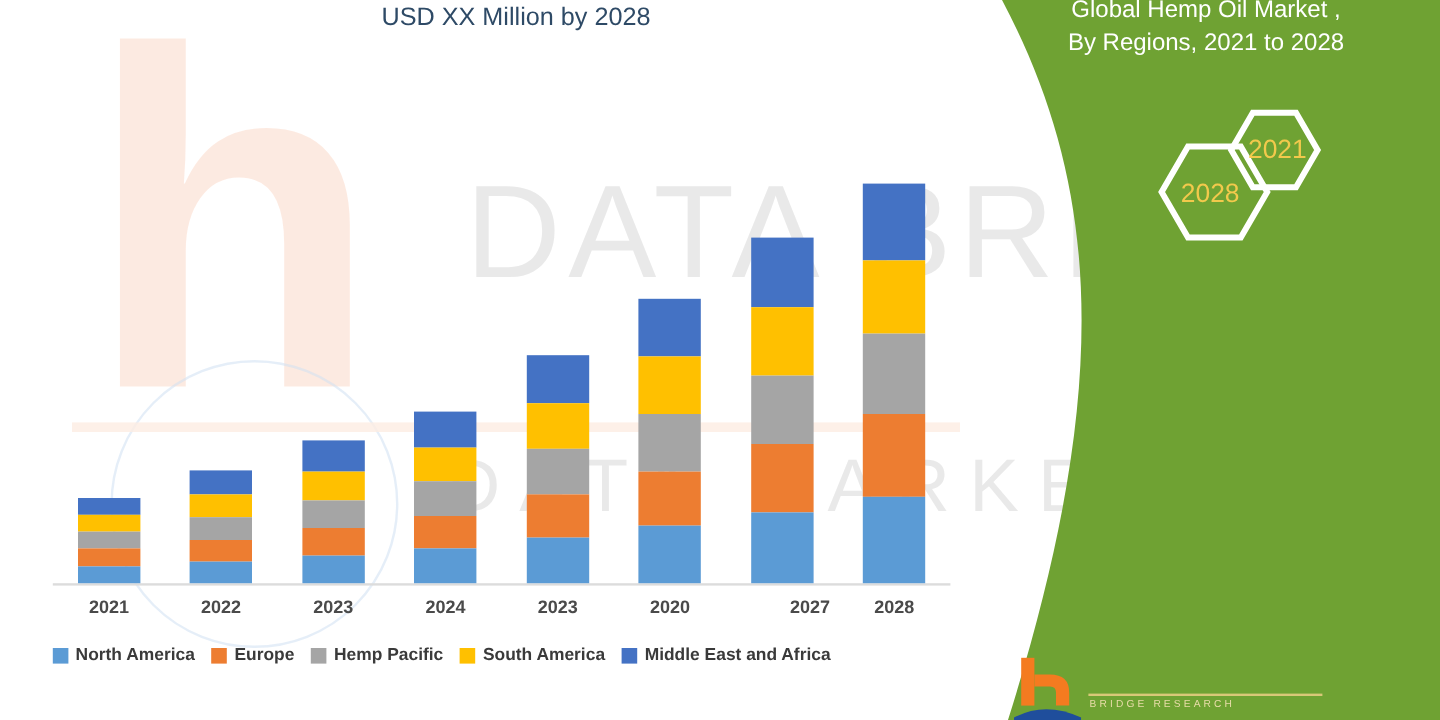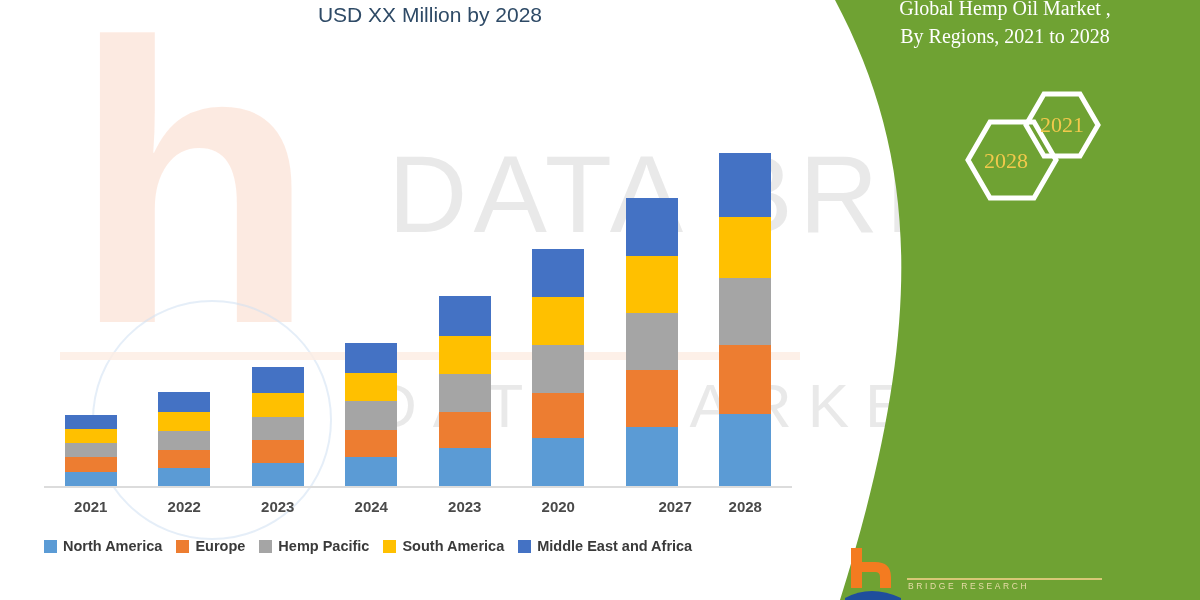--- a/index.html
+++ b/index.html
@@ -65,21 +65,21 @@
   
   .legend {
     position: absolute; left: 44px; top: 538px; width: 760px;
     display: flex; align-items: center; justify-content: flex-start; gap: 14px;
   }
   .lg-item { display: flex; align-items: center; gap: 6px; }
   .lg-swatch { width: 13px; height: 13px; display: inline-block; }
   .lg-label { font-size: 14.5px; font-weight: 700; color: #3a3a3a; white-space: nowrap; }
 
   
-  .green-panel { position: absolute; right: 0; top: 0; width: 400px; height: 600px; font-family: Liberation Serif, serif; }
+  .green-panel { position: absolute; right: 0; top: 0; width: 400px; height: 600px; }
   .green-panel svg { position: absolute; inset: 0; }
   .gp-title {
     position: absolute; left: 40px; top: -6px; width: 330px;
     text-align: center; color: #ffffff; font-size: 20px; line-height: 28px;
   }
   .gp-title .l1, .gp-title .l2 { display: block; }
   .hexwrap { position: absolute; left: 40px; top: 88px; width: 330px; height: 145px; }
   .hex-label {
     position: absolute; font-size: 22px; color: #F2C94C; font-weight: 400;
   }

